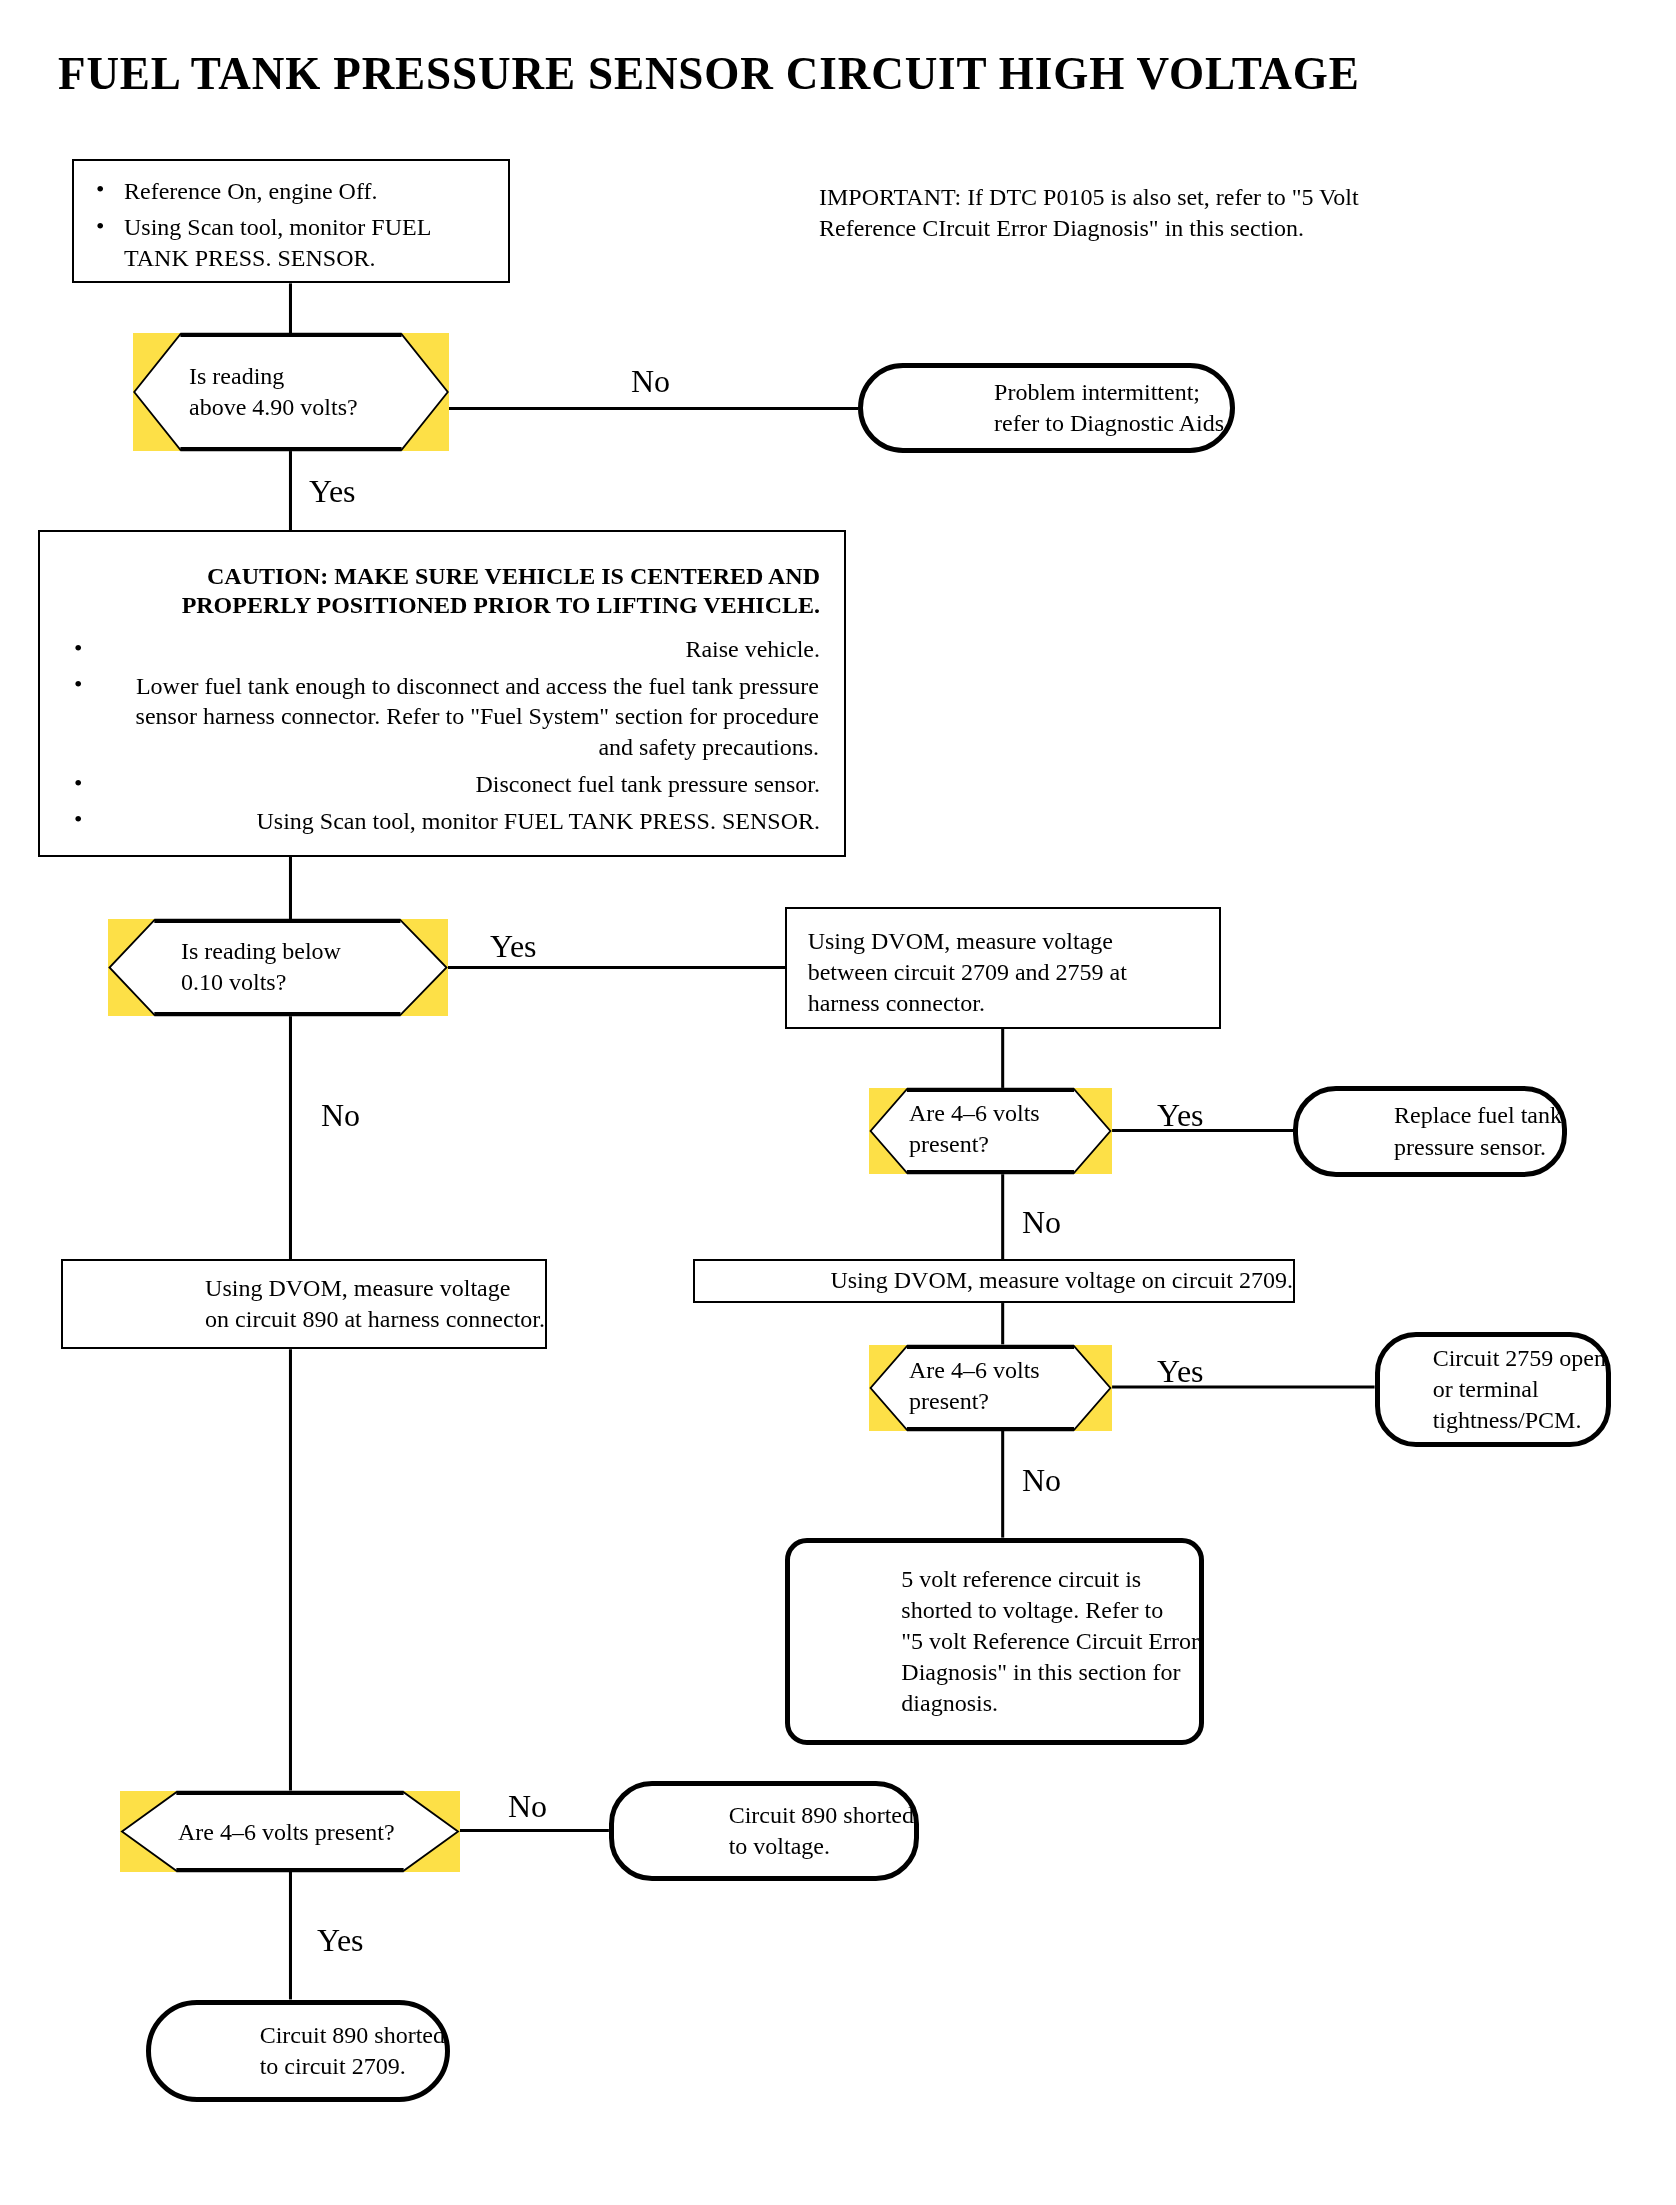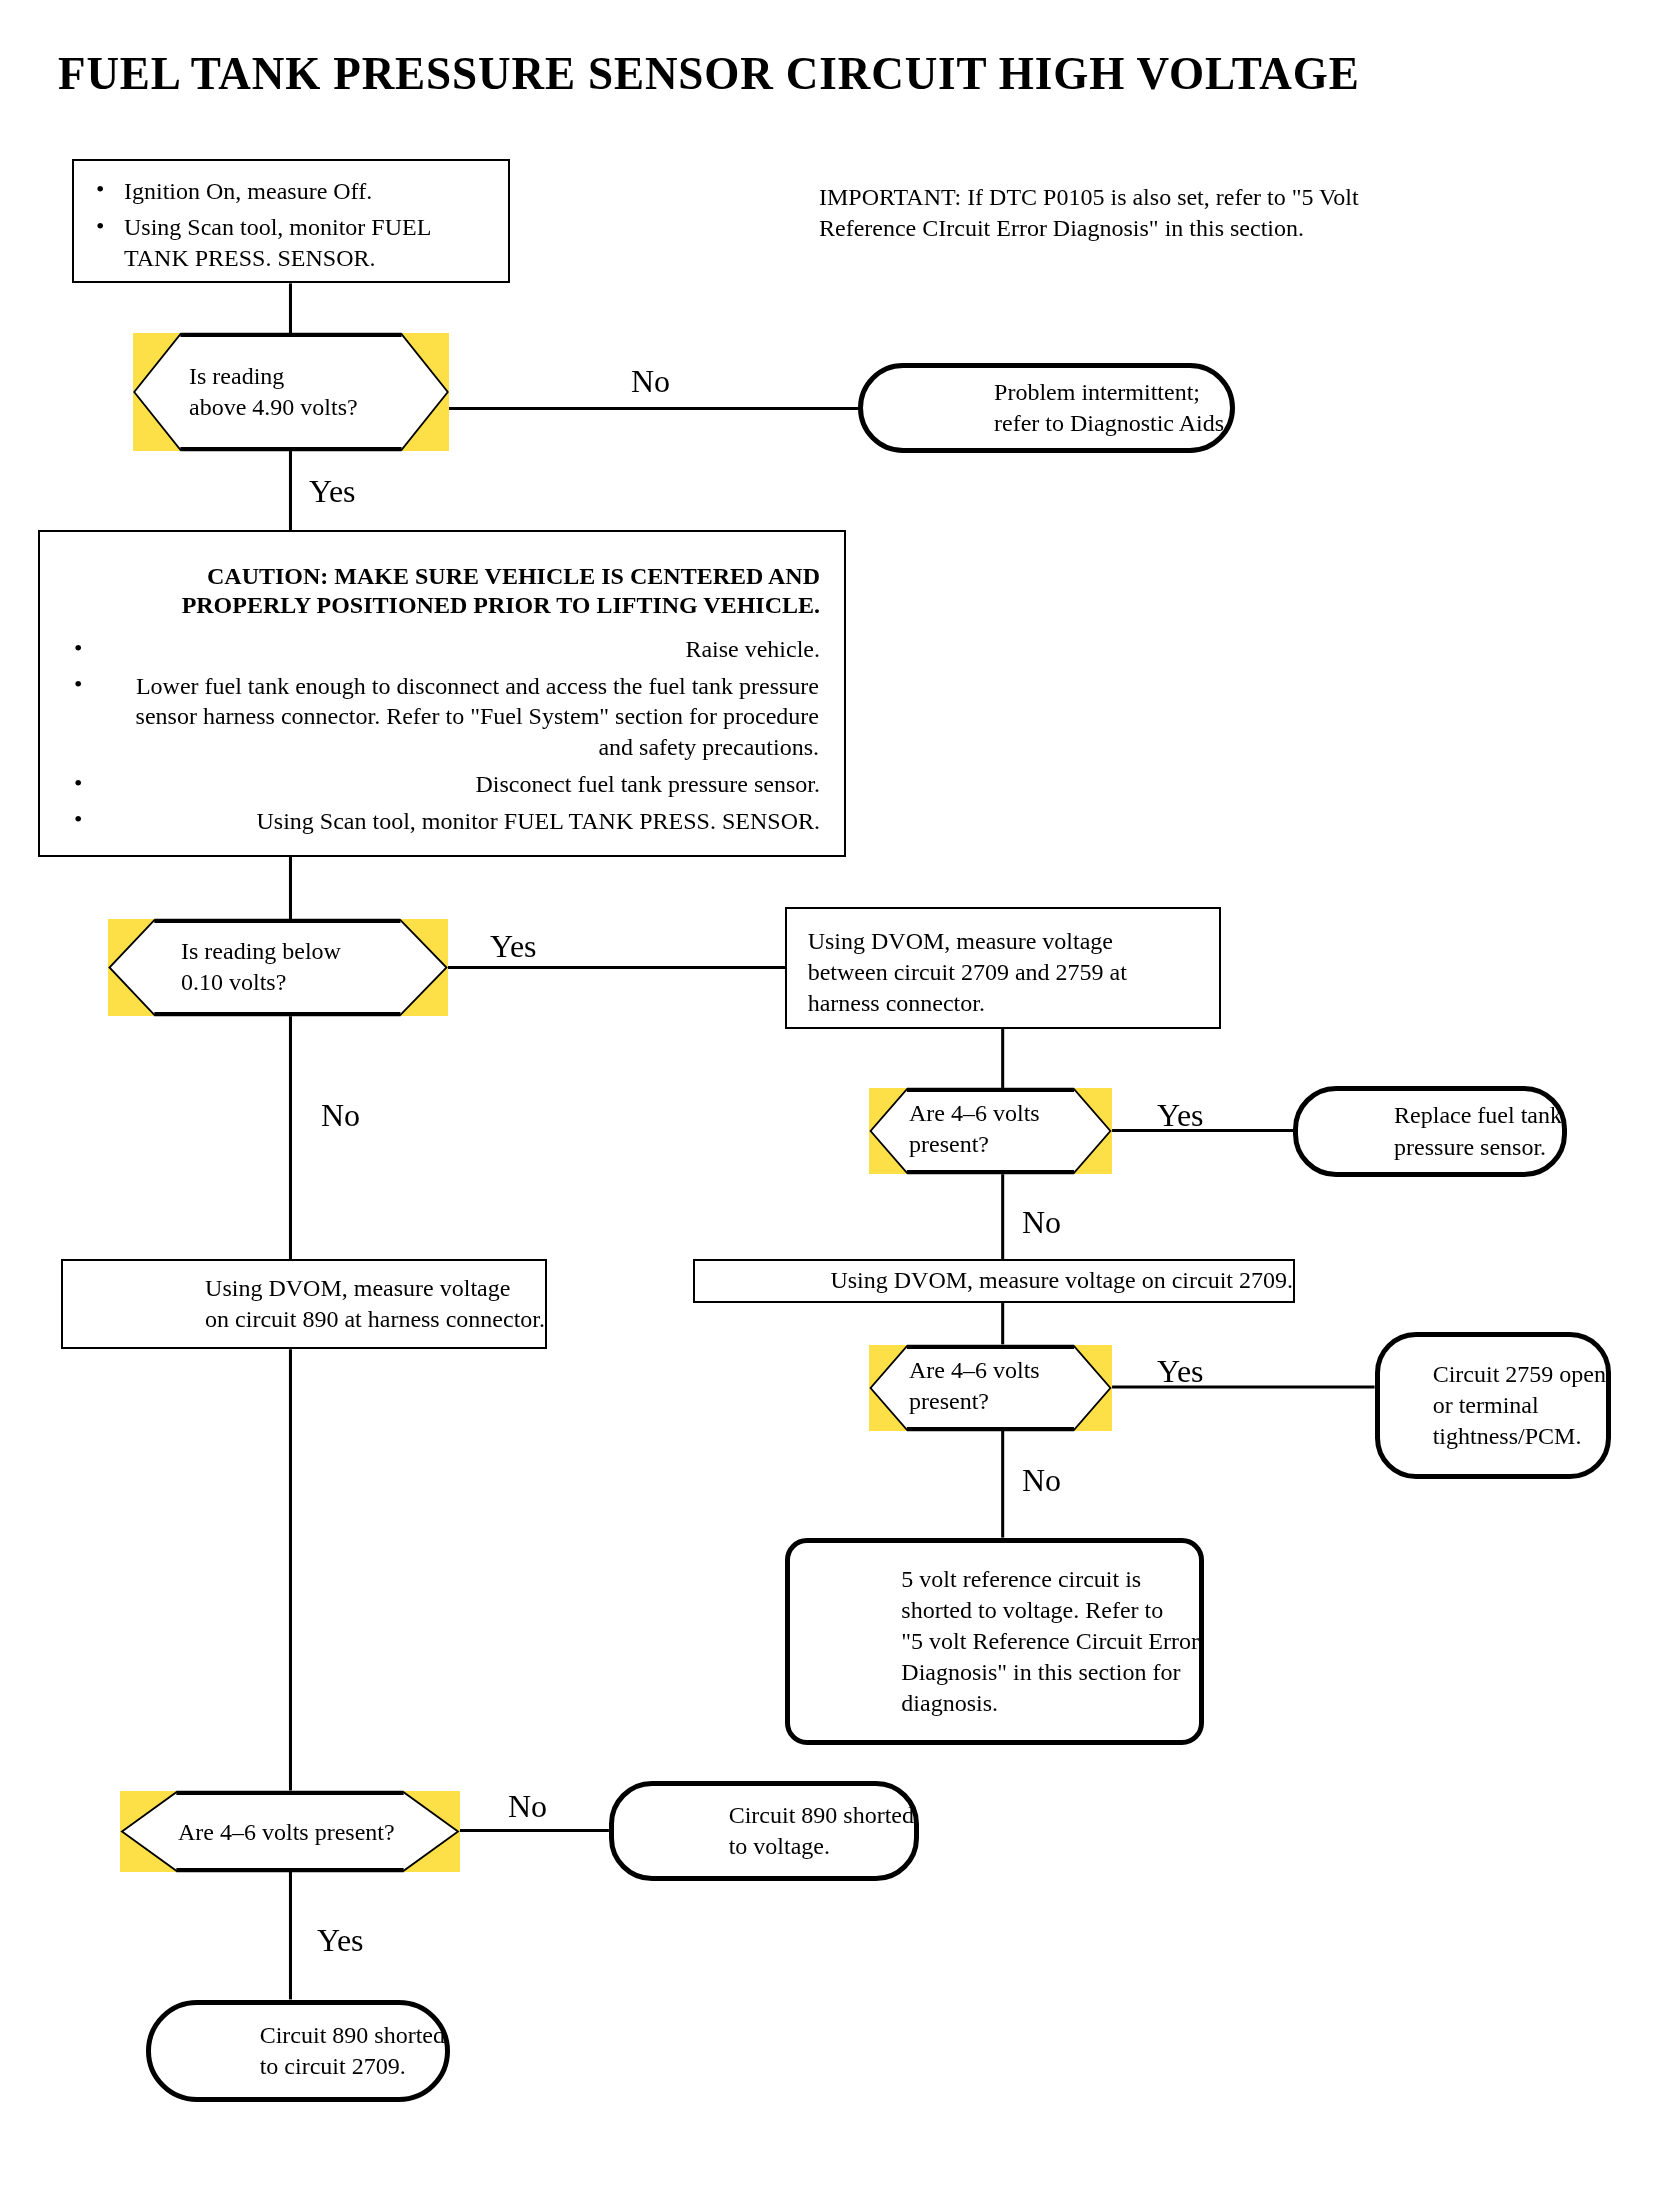--- a/index.html
+++ b/index.html
@@ -74,21 +74,21 @@
 
       <line x1="478" y1="3080" x2="478" y2="3290"></line>
     </g>
   </svg>
 
   <div class="title">FUEL TANK PRESSURE SENSOR CIRCUIT HIGH VOLTAGE</div>
 
   <div class="node rect" style="left:72px;top:159px;width:438px;height:124px;">
     <div class="pad" style="padding:14.6px 11px;">
       <ul class="bl">
-        <li>Ignition On, measure Off.</li>
+        <li>Reference On, engine Off.</li>
         <li style="max-width:340px;">Using Scan tool, monitor FUEL TANK PRESS. SENSOR.</li>
       </ul>
     </div>
   </div>
 
   <div class="node" style="left:819px;top:182px;width:547px;">
     <div class="txt" style="font-size:24px;">
       <span class="b">IMPORTANT:</span><span> If DTC P0105 is also set, refer to "5 Volt Reference CIrcuit Error Diagnosis" in this section.</span>
     </div>
   </div>
@@ -193,21 +193,21 @@
     </svg>
     <div class="txt" style="position:absolute;left:40px;top:9.7px;z-index:2;">
       <div>Are 4–6 volts</div>
       <div>present?</div>
     </div>
   </div>
 
   <div class="edgelbl" style="left:1157px;top:1355px;">Yes</div>
   <div class="edgelbl" style="left:1022px;top:1464px;">No</div>
 
-  <div class="node round" style="left:1375px;top:1332px;width:236px;height:147px;border-radius:41px;">
+  <div class="node round" style="left:1375px;top:1332px;width:236px;height:115px;border-radius:41px;">
     <div class="vcc">
       <div class="txt" style="padding-left:11px;">
         <div>Circuit 2759 open</div>
         <div>or terminal</div>
         <div>tightness/PCM.</div>
       </div>
     </div>
   </div>
 
   <div class="node round" style="left:785px;top:1538px;width:419px;height:207px;border-radius:22px;">

